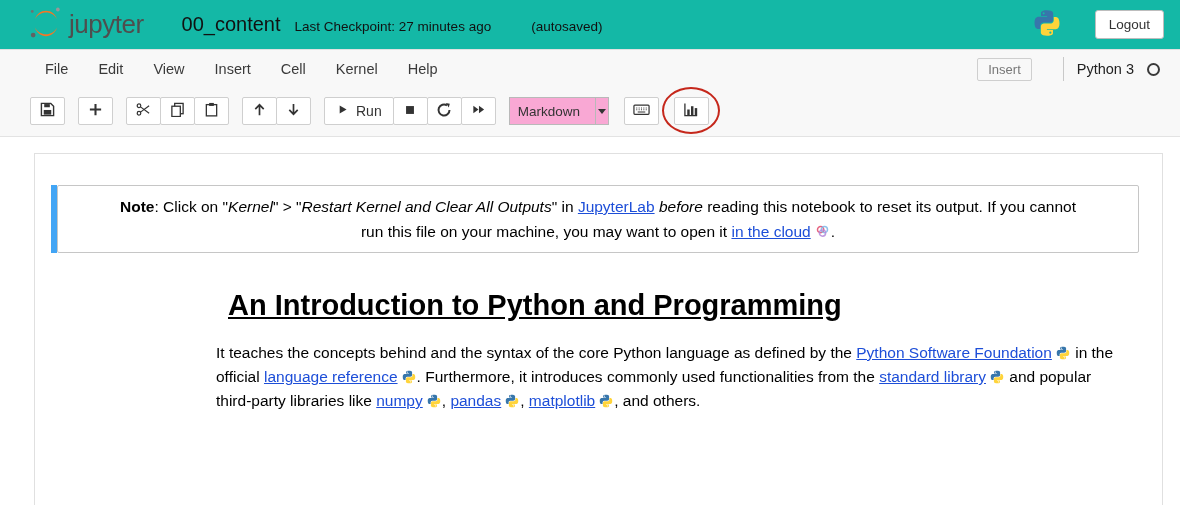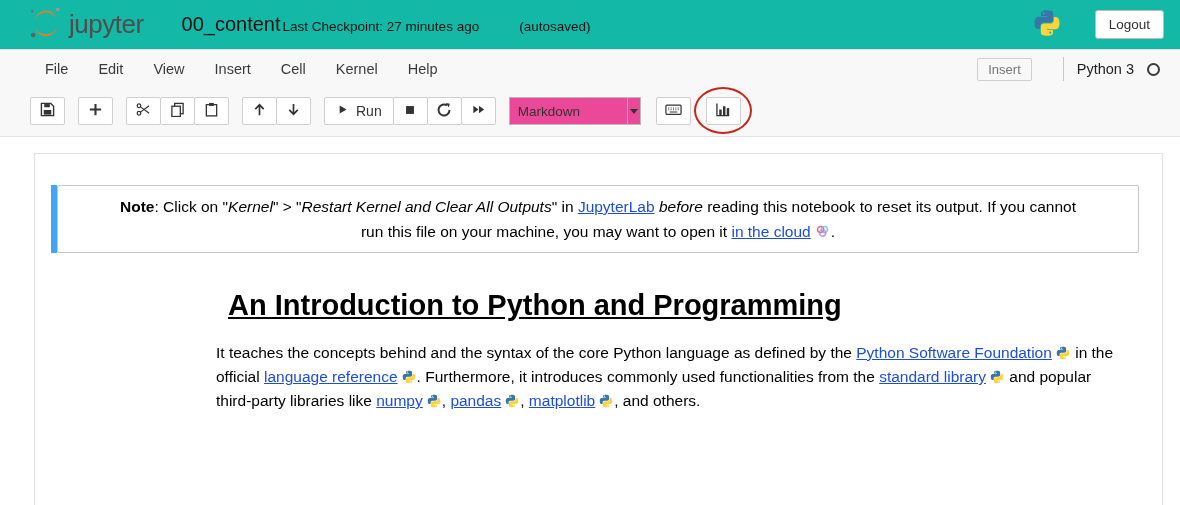--- a/index.html
+++ b/index.html
@@ -5,42 +5,42 @@
   * { box-sizing: border-box; }
   html,body { margin:0; padding:0; }
   body { font-family: "Liberation Sans", sans-serif; background:#fff; }
   .screen { width:1180px; height:505px; background:#fff; overflow:hidden; position:relative; }
 
   
   .header { display:flex; align-items:center; height:50px; padding:0 16px 0 28px; background:#14b8a6; border-bottom:1px solid #e1e1e1; }
   .logo { display:flex; align-items:center; cursor:pointer; }
   .logo-text { font-size:26px; color:#4e4e4e; margin-left:5px; letter-spacing:-0.5px; }
   .nb-title { font-size:20px; color:#111; margin-left:38px; }
-  .checkpoint { font-size:13.5px; color:#111; margin-left:2px; margin-top:3px; }
+  .checkpoint { font-size:13.5px; color:#111; margin-left:14px; margin-top:3px; }
   .autosaved { font-size:13.5px; color:#111; margin-left:40px; margin-top:3px; }
   .header-right { margin-left:auto; display:flex; align-items:center; gap:34px; }
   .logout-btn { border:1px solid #bdbdbd; border-radius:3px; background:#fff; padding:6px 13px; font-size:13.5px; color:#333; cursor:pointer; font-family:inherit; }
 
   
   .chrome { background:#f8f8f8; border-bottom:1px solid #e3e3e3; }
   .menubar { display:flex; align-items:center; height:38px; padding:0 20px 0 30px; }
   .menu-item { padding:0 15px; font-size:14.5px; color:#3a3a3a; cursor:pointer; }
   .menubar-right { margin-left:auto; display:flex; align-items:center; gap:13px; }
   .trusted-badge { border:1px solid #cfcfcf; border-radius:2px; padding:3px 10px; font-size:13px; color:#777; }
   .mb-divider { width:1px; height:24px; background:#c9c9c9; margin-left:18px; }
   .kernel-name { font-size:14.5px; color:#222; }
   .kernel-circle { width:13px; height:13px; border:2px solid #3a3a3a; border-radius:50%; }
 
   
   .toolbar { display:flex; align-items:center; padding:9px 20px 11px 30px; }
   .tb-group { display:flex; margin-right:13px; }
   .tb-btn { width:35px; height:28px; background:#fff; border:1px solid #cfcfcf; border-radius:2px; display:flex; align-items:center; justify-content:center; cursor:pointer; padding:0; }
   .tb-group .tb-btn + .tb-btn { margin-left:-1px; }
   .run-btn { width:auto; padding:8px 11px; gap:7px; font-size:14px; color:#333; font-family:inherit; }
-  .cell-type-select { height:28px; width:132px; border:1px solid #b9b9b9; background:#ec4899; display:flex; align-items:stretch; margin-right:15px; cursor:pointer; }
+  .cell-type-select { height:28px; width:100px; border:1px solid #b9b9b9; background:#f9a8d4; display:flex; align-items:stretch; margin-right:15px; cursor:pointer; }
   .cts-value { flex:1; display:flex; align-items:center; padding:0 8px; font-size:13.5px; color:#333; }
   .cts-arrow { width:13px; border-left:1px solid #b9b9b9; display:flex; align-items:center; justify-content:center; }
   .cts-arrow .tri { width:0; height:0; border-left:4px solid transparent; border-right:4px solid transparent; border-top:5px solid #333; }
   .chart-wrap { position:relative; margin-left:2px; }
   .annotation-ellipse { position:absolute; left:-12px; top:-10px; width:58px; height:47px; border:2.5px solid #c5271b; border-radius:50%; pointer-events:none; }
 
   
   .page { padding:16px 17px 0 34px; background:#fff; }
   .nb-container { background:#fff; border:1px solid #e0e0e0; min-height:372px; padding:31px 0 40px 0; }
 

